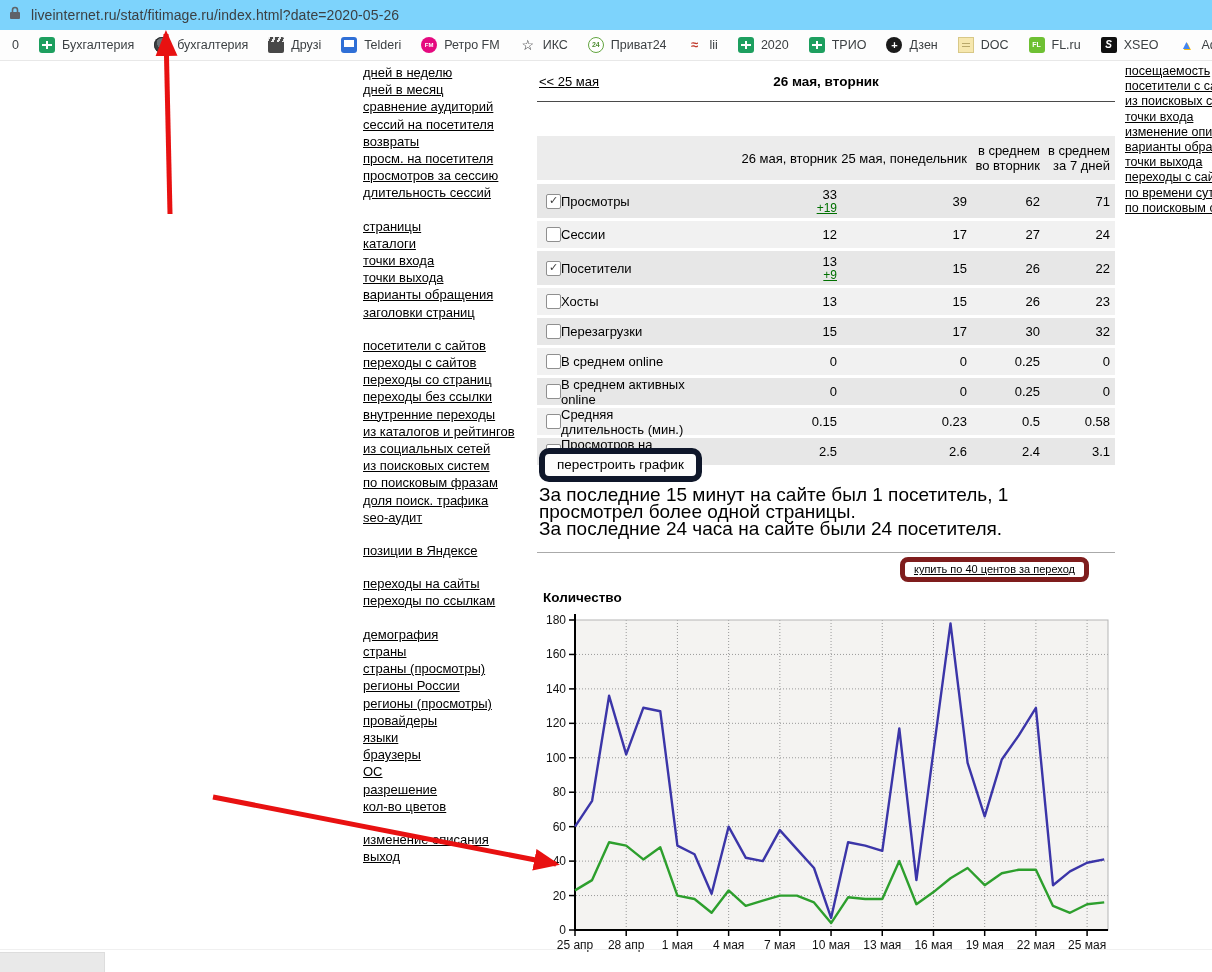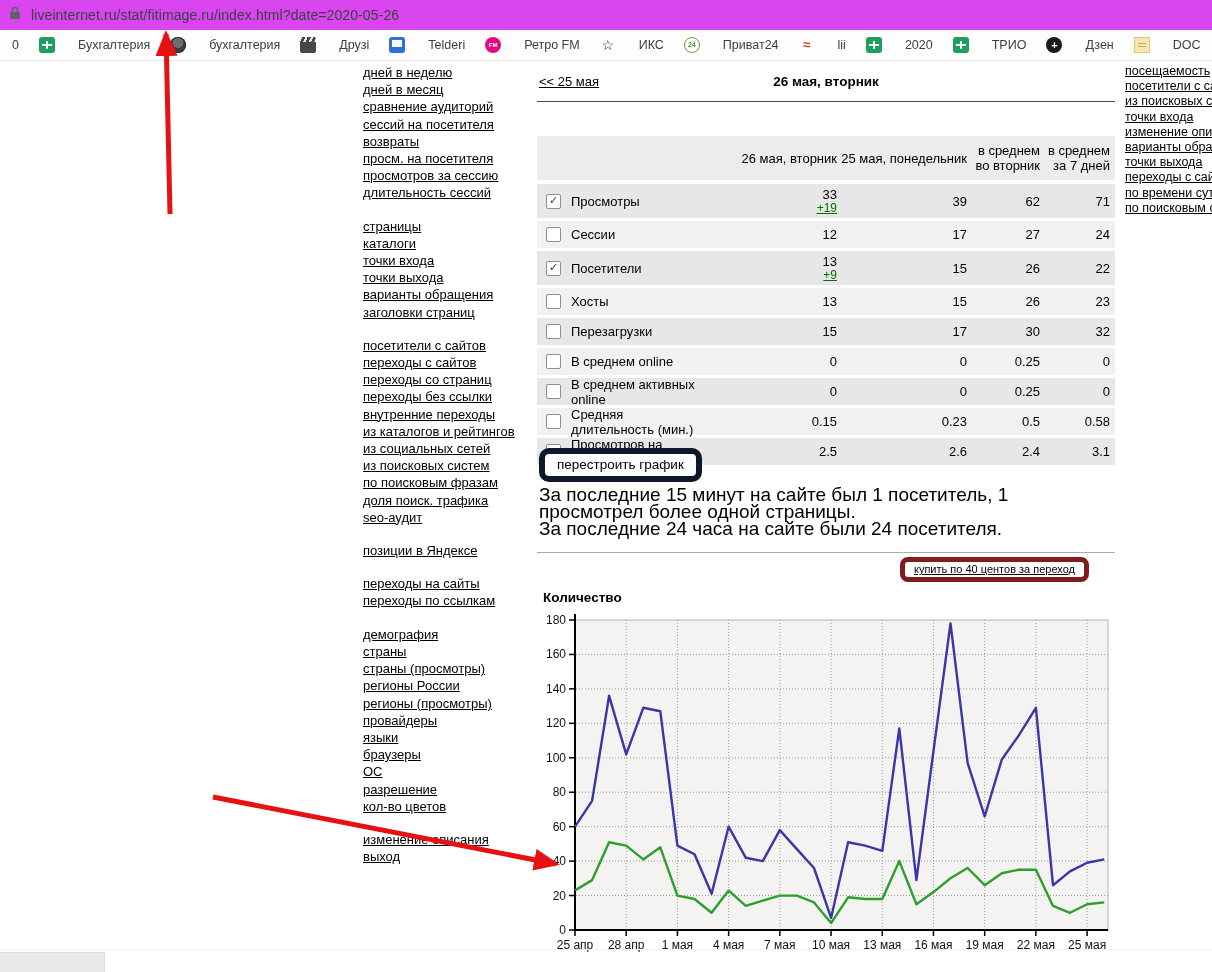--- a/index.html
+++ b/index.html
@@ -1,29 +1,29 @@
 <!DOCTYPE html>
 <html><head>
 <meta charset="utf-8">
 <style>
   html,body{margin:0;padding:0}
   body{width:1212px;height:972px;overflow:hidden;position:relative;background:#fff;
        font-family:"Liberation Sans","DejaVu Sans",sans-serif;color:#000}
   a{color:#000;text-decoration:underline;cursor:pointer}
 
   
-  .urlbar{position:absolute;left:0;top:0;width:1212px;height:30px;background:#d946ef;
+  .urlbar{position:absolute;left:0;top:0;width:1212px;height:30px;background:#7dd3fc;
           display:flex;align-items:center}
   .urlbar .lock{margin:0 10px 0 9px;flex:none}
   .urltext{font-size:14px;color:#3c4043;letter-spacing:.1px}
   .bookmarks{position:absolute;left:0;top:30px;width:1212px;height:31px;background:#fdfdfd;
              border-bottom:1px solid #e8e8e8;display:flex;align-items:center;overflow:hidden;
              padding-left:2px;box-sizing:border-box}
   .bm{display:flex;align-items:center;margin:0 10px;white-space:nowrap;flex:none;cursor:pointer}
-  .bm-label{font-size:12.5px;color:#3c4043;margin-left:23px}
+  .bm-label{font-size:12.5px;color:#3c4043;margin-left:7px}
   .bm:first-child .bm-label{margin-left:0}
   .fav{width:16px;height:16px;flex:none;display:flex;align-items:center;justify-content:center;
        font-size:9px;line-height:16px;box-sizing:border-box}
   .i-sheets{background:#1d9f5f;border-radius:3px;background-image:linear-gradient(#fff,#fff),linear-gradient(#fff,#fff);
             background-size:10px 2px,2px 8px;background-position:3px 7px,7px 4px;background-repeat:no-repeat}
   .i-globe{background:radial-gradient(circle at 50% 35%,#6a6f74 0 40%,#3c4043 41%);border-radius:50%;
            box-shadow:inset 0 0 0 1px #2c2f31}
   .i-clap{background:#474747;border-radius:2px;background-image:repeating-linear-gradient(115deg,#e8e8e8 0 2px,#474747 2px 5px);
           background-size:16px 5px;background-repeat:no-repeat}
   .i-mon{background:#2f6fd6;border-radius:3px;background-image:linear-gradient(#fff,#fff);
@@ -56,21 +56,21 @@
   .views{font-size:12px;white-space:nowrap}
   .views .cur{font-weight:bold}
   .views .sep{color:#555;margin:0 3px}
   .tbl{position:absolute;top:62px;left:0;width:100%}
   .thead{background:#ececec;height:42px;display:flex;align-items:center;font-size:13px;padding:1px 0}
   .rows{margin-top:4px}
   .trow{display:flex;align-items:center;margin-bottom:3px;font-size:13px}
   .trow.h27{height:27px}.trow.h34{height:34px}
   .bgA{background:#e7e7e7}.bgB{background:#f1f1f1}
   .c0{flex:1;display:flex;align-items:center;padding-left:9px;min-width:0}
-  .c0 .lbl{margin-left:10px}
+  .c0 .lbl{margin-left:0}
   .cn{text-align:right;white-space:pre-line;flex:none}
   .c1{width:140px}.c2{width:130px}.c3{width:73px}.c4{width:70px;padding-right:5px}
   .vcell{line-height:15px}
   .delta{font-size:12px;line-height:13px}
   .delta a{color:#007000}
   .cb{width:13px;height:13px;background:#fff;border:1px solid #8f8f8f;border-radius:2px;flex:none;
       font-size:11px;line-height:11px;text-align:center;color:#3a3a3a;cursor:pointer}
   .rebuild{position:absolute;top:374px;left:2px}
   .rebuild button{font-family:inherit;font-size:13.5px;padding:3px 12px 4px;background:#fcfcfc;
                   border:6px solid #0f172a;border-radius:10px;cursor:pointer}

